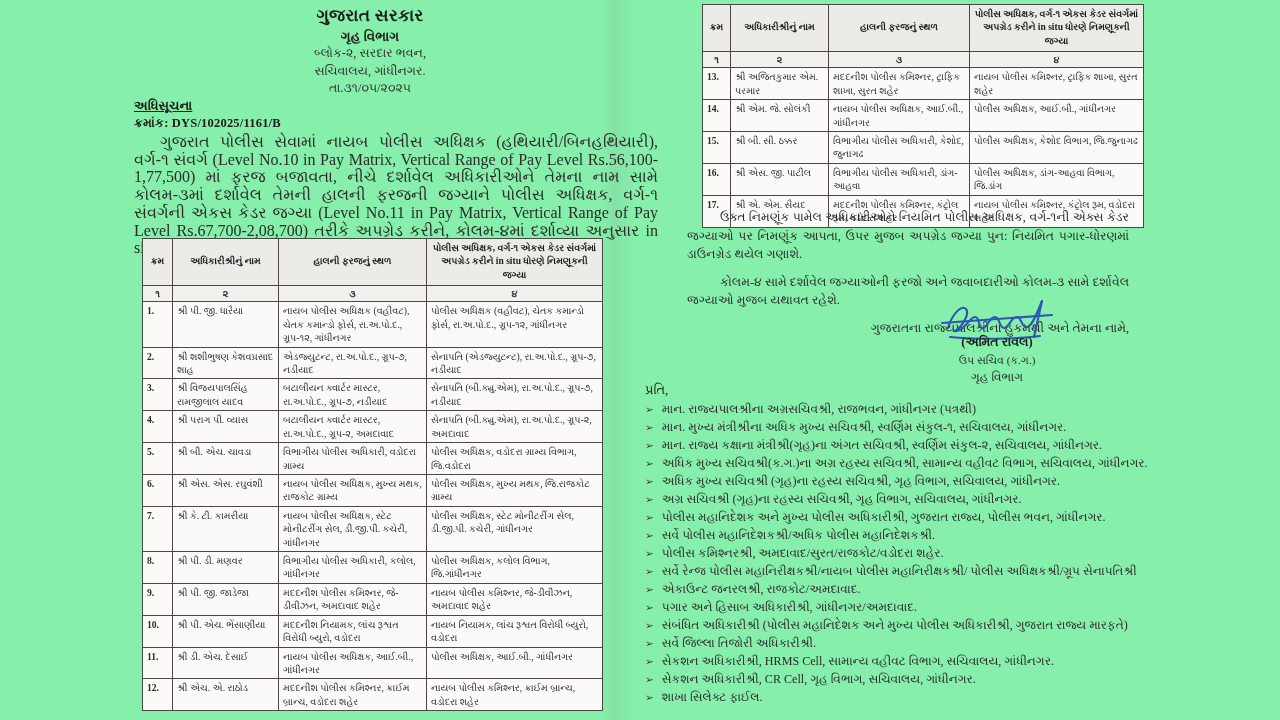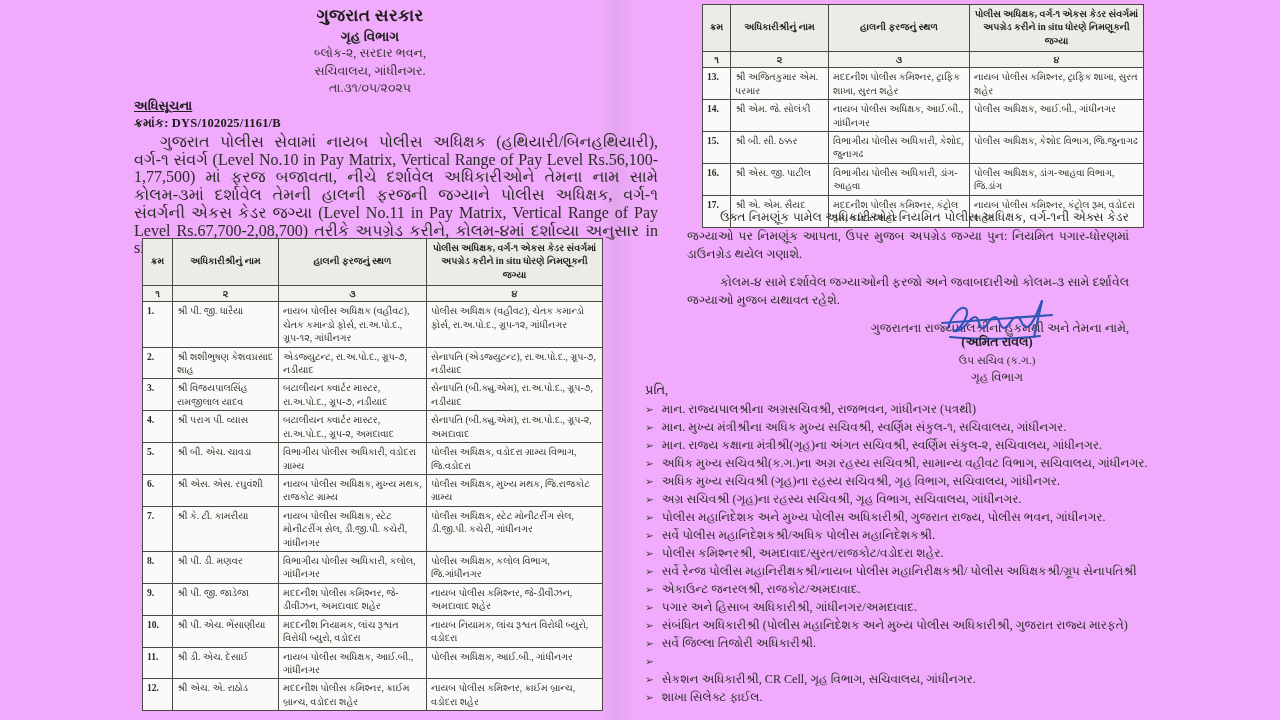--- a/index.html
+++ b/index.html
@@ -4,21 +4,21 @@
 <style>
   * { box-sizing: border-box; }
   html, body { margin: 0; padding: 0; }
   body {
     width: 1280px; height: 720px;
     background: #f7f6f3;
     font-family: "Liberation Serif", "DejaVu Serif", serif;
     color: #2e2d2b;
     overflow: hidden;
   }
-  .doc { position: relative; width: 1280px; height: 720px; background: #f0abfc; }
+  .doc { position: relative; width: 1280px; height: 720px; background: #86efac; }
 
   
   .fold {
     position: absolute; left: 600px; top: 0; width: 34px; height: 720px;
     background: linear-gradient(90deg, rgba(0,0,0,0) 0%, rgba(110,105,98,0.10) 45%, rgba(0,0,0,0) 100%);
   }
 
   
   .lp-header { position: absolute; left: 150px; top: 6px; width: 440px; text-align: center; }
   .gov-title { font-size: 17px; font-weight: bold; color: #1d1c1a; letter-spacing: .3px; }
@@ -359,20 +359,21 @@
           <span class="dist-text">સંબંધિત અધિકારીશ્રી (પોલીસ મહાનિદેશક અને મુખ્ય પોલીસ અધિકારીશ્રી, ગુજરાત રાજ્ય મારફતે)</span>
         </div>
 
         <div class="dist-item">
           <span class="dist-bullet">➢</span>
           <span class="dist-text">સર્વે જિલ્લા તિજોરી અધિકારીશ્રી.</span>
         </div>
 
         <div class="dist-item">
           <span class="dist-bullet">➢</span>
+          <span class="dist-text">સેકશન અધિકારીશ્રી, HRMS Cell, સામાન્ય વહીવટ વિભાગ, સચિવાલય, ગાંધીનગર.</span>
         </div>
 
         <div class="dist-item">
           <span class="dist-bullet">➢</span>
           <span class="dist-text">સેકશન અધિકારીશ્રી, CR Cell, ગૃહ વિભાગ, સચિવાલય, ગાંધીનગર.</span>
         </div>
 
         <div class="dist-item">
           <span class="dist-bullet">➢</span>
           <span class="dist-text">શાખા સિલેક્ટ ફાઈલ.</span>

